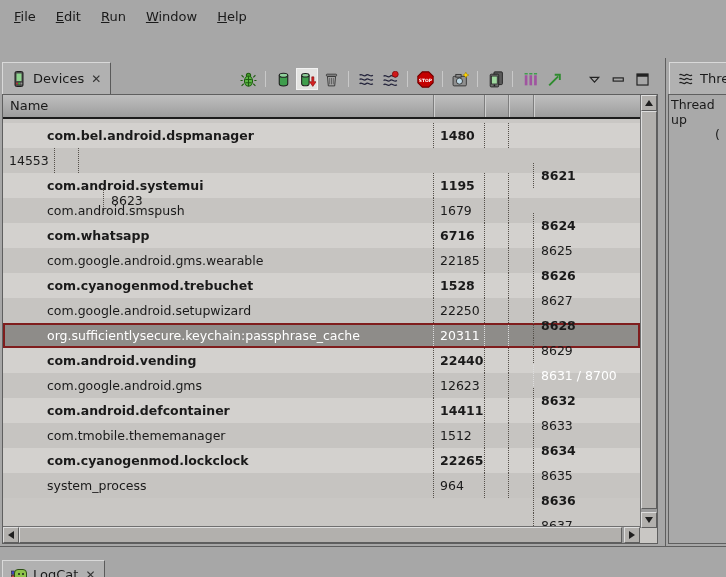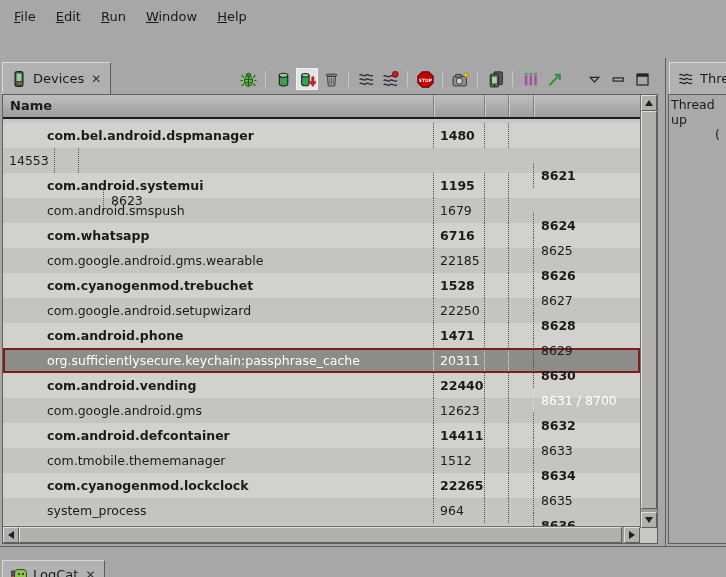--- a/index.html
+++ b/index.html
@@ -46,21 +46,21 @@
     border:1px solid #5f5f5f; background:#c9c7c4;
   }
   
   .thead {
     position:absolute; top:0; left:0; width:637px; height:24px;
     background:linear-gradient(#bfbfbf,#9d9d9d);
     border-bottom:2px solid #1c1c1c; display:flex;
   }
   .thead .hcell { height:100%; line-height:22px; padding-left:7px; overflow:hidden; }
   .thead .hcell + .hcell { border-left:1px solid #7e7e7e; box-shadow:inset 1px 0 0 #cfcfcf; }
-  .hc-name { width:430px;font-weight:bold; } .hc-pid { width:51px; } .hc-c3 { width:24px; }
+  .hc-name { width:430px; } .hc-pid { width:51px; } .hc-c3 { width:24px; }
   .hc-c4 { width:25px; } .hc-port { flex:1; }
 
   .rows-wrap { position:absolute; top:24px; left:0; width:637px; height:408px; padding-top:4px; overflow:hidden; }
   .trow { display:flex; height:25px; line-height:25px; font-size:12.5px; }
   .trow.even { background:#d3d1ce;font-weight:bold; }
   .trow.odd  { background:#c6c4c1; }
   .trow.sel  { background:#8e8c89; color:#ffffff; border:2px solid #7f1d1d; line-height:21px; }
   .cell { height:100%; overflow:hidden; white-space:nowrap; }
   .cell + .cell { border-left:1px dotted #55504a; }
   .trow.sel .cell + .cell { border-left-color:#dddddd; }
@@ -292,27 +292,20 @@
             <div class="cell c3"></div>
             <div class="cell c4"></div>
             <div class="cell port">8628</div>
           </div>
           <div class="trow odd">
             <div class="cell name">com.google.android.setupwizard</div>
             <div class="cell pid">22250</div>
             <div class="cell c3"></div>
             <div class="cell c4"></div>
             <div class="cell port">8629</div>
-          </div>
-          <div class="trow even">
-            <div class="cell name">com.android.phone</div>
-            <div class="cell pid">1471</div>
-            <div class="cell c3"></div>
-            <div class="cell c4"></div>
-            <div class="cell port">8630</div>
           </div>
           <div class="trow sel">
             <div class="cell name">org.sufficientlysecure.keychain:passphrase_cache</div>
             <div class="cell pid">20311</div>
             <div class="cell c3"></div>
             <div class="cell c4"></div>
             <div class="cell port">8631 / 8700</div>
           </div>
           <div class="trow even">
             <div class="cell name">com.android.vending</div>

